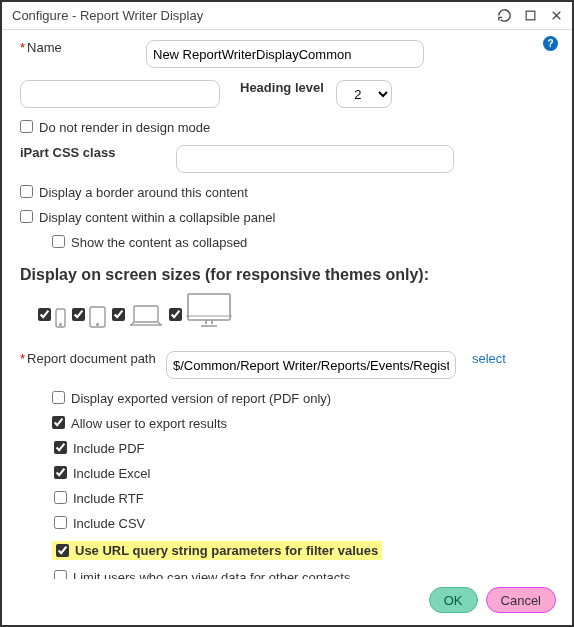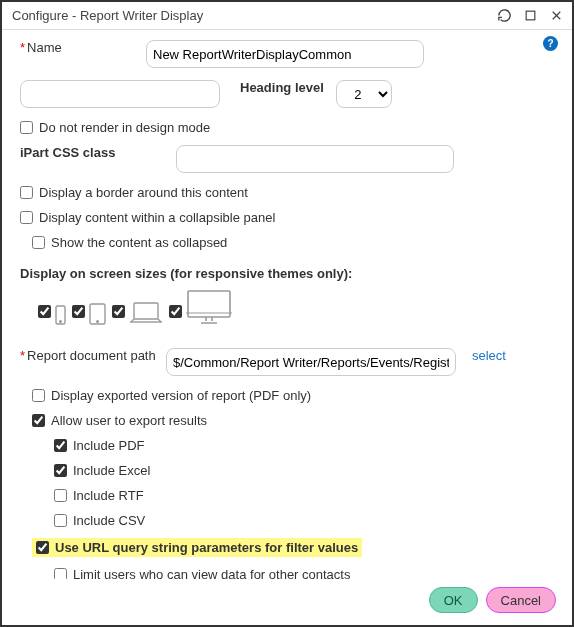--- a/index.html
+++ b/index.html
@@ -86,30 +86,29 @@
     height: 28px;
     background: #fff;
   }
   .name-input { width: 278px; }
   .title-input { width: 200px; }
   .hlabel { margin-left: 14px; font-weight: bold; font-size: 13px; }
   .hl-select { width: 56px; margin-left: 6px; text-align: center;}
   .css-input { width: 278px; }
   .check-row {
     display: flex;
-    align-items: center;
     gap: 6px;
     margin-bottom: 10px;
     font-size: 13px;
   }
-  .check-row.indent1 { margin-left: 12px; }
+  .check-row.indent1 { margin-left: 32px; }
   .check-row.indent2 { margin-left: 34px; }
   .section-label {
     font-weight: bold;
-    font-size: 13px;
+    font-size: 16px;
     margin: 16px 0 8px 0;
   }
   .devices {
     display: flex;
     align-items: flex-end;
     gap: 6px;
     margin: 6px 0 18px 18px;
   }
   .dev {
     display: flex;

